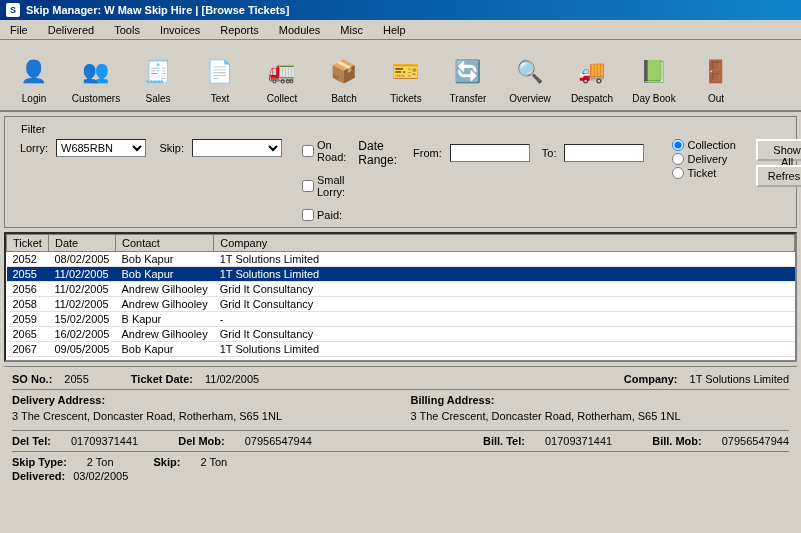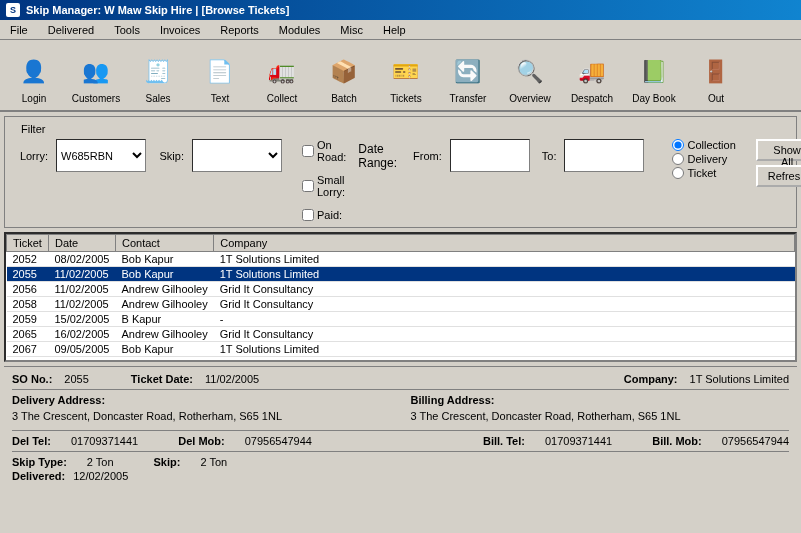--- a/index.html
+++ b/index.html
@@ -18,21 +18,21 @@
     .tool-btn { display: flex; flex-direction: column; align-items: center; justify-content: flex-end; width: 60px; height: 62px; border: 1px solid transparent; padding: 2px; cursor: pointer; font-size: 10px; text-align: center; background: #d4d0c8; }
     .tool-btn .icon { width: 38px; height: 38px; display: flex; align-items: center; justify-content: center; margin-bottom: 2px; font-size: 22px; }
     .tool-btn .label { font-size: 10px; line-height: 1.2; }
 
     
     .filter-area { background: #d4d0c8; border: 1px solid #808080; margin: 4px; padding: 6px 8px; }
     .filter-title { font-size: 11px; margin-bottom: 4px; padding-left: 8px; }
     .filter-row { display: flex; align-items: center; gap: 8px; margin-bottom: 3px; }
     .filter-label { font-size: 11px; width: 35px; text-align: right; }
 
-    select, input[type="text"] { background: white; border: 1px inset #808080; font-size: 11px; height: 33px; }
+    select, input[type="text"] { background: white; border: 1px inset #808080; font-size: 11px; height: 18px; }
     .lorry-select { width: 90px; }
     .skip-select { width: 90px; }
     .date-input { width: 80px; }
 
     .checkbox-group { display: flex; flex-direction: column; gap: 11px; margin-left: 8px; }
     .checkbox-row { display: flex; align-items: center; gap: 3px; font-size: 11px; }
     input[type="checkbox"] { width: 12px; height: 12px; }
 
     .radio-group { display: flex; flex-direction: column; gap: 2px; margin-left: 16px; }
     .radio-row { display: flex; align-items: center; gap: 3px; font-size: 11px; }
@@ -294,15 +294,15 @@
   </div>
   <div class="divider"></div>
   <div style="display:flex; gap:20px;">
     <span class="detail-label">Skip Type:</span>
     <span class="detail-value">2 Ton</span>
     <span style="margin-left:20px;" class="detail-label">Skip:</span>
     <span class="detail-value">2 Ton</span>
   </div>
   <div style="display:flex; gap:8px; margin-top:2px;">
     <span class="detail-label">Delivered:</span>
-    <span class="detail-value">12/02/2005</span>
+    <span class="detail-value">03/02/2005</span>
   </div>
 </div>
 
 </body></html>

